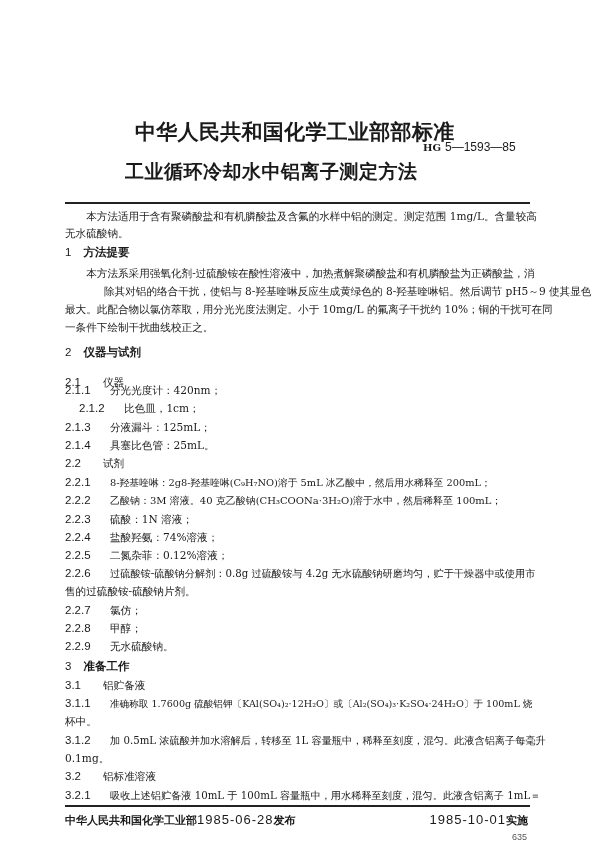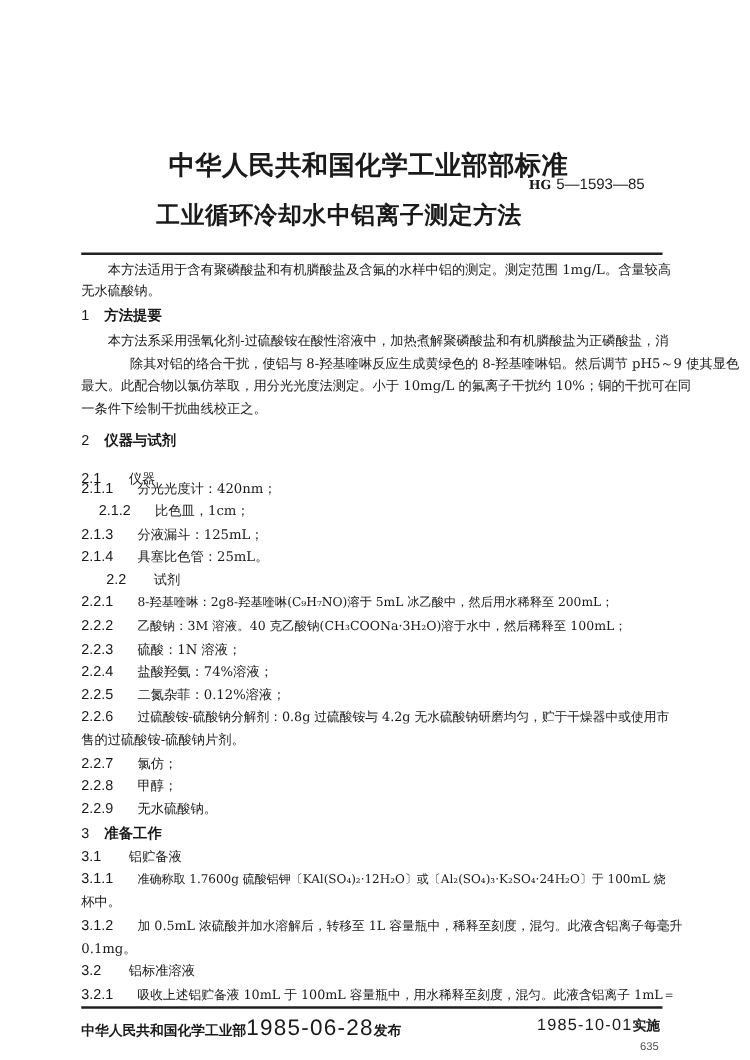--- a/index.html
+++ b/index.html
@@ -15,21 +15,21 @@
     .title2 { left: 125px; top: 159px; font-family: "DejaVu Sans", sans-serif; font-weight: bold; font-size: 19px; letter-spacing: 0.5px; }
     .rule { position: absolute; left: 65px; width: 465px; height: 2px; background: #222; }
     .p { position: absolute; font-size: 10.6px; line-height: 14px; white-space: nowrap; }
     .sec { position: absolute; font-size: 11.5px; font-weight: bold; font-family: "DejaVu Sans", sans-serif; white-space: nowrap; }
     .sec .n { font-family: "Liberation Sans", sans-serif; font-weight: normal; margin-right: 12px; }
     .item { position: absolute; font-size: 10.6px; white-space: nowrap; }
     .item .n { display: inline-block; font-family: "Liberation Sans", sans-serif; font-size: 11.5px; }
     .n-lv2 { width: 38px; }
     .n-lv3 { width: 45px; }
     .footer-left { left: 65px; top: 812px; font-family: "DejaVu Sans", sans-serif; font-weight: bold; font-size: 11px; }
-    .footer-left .d { font-family: "Liberation Sans", sans-serif; font-weight: normal; font-size: 18px; letter-spacing: 1px; }
+    .footer-left .d { font-family: "Liberation Sans", sans-serif; font-weight: normal; font-size: 13px; letter-spacing: 1px; }
     .footer-right { right: 72px; top: 812px; font-family: "Liberation Sans", sans-serif; font-size: 13px; letter-spacing: 1px; }
     .footer-right .t { font-family: "DejaVu Sans", sans-serif; font-weight: bold; font-size: 11px; letter-spacing: 0; }
     .pageno { left: 512px; top: 832px; font-size: 9px; color: #555; font-family: "Liberation Sans", sans-serif; text-align: right; }
   </style>
 </head>
 <body>
 
 <div>
 
   <div class="abs title1">中华人民共和国化学工业部部标准</div>
@@ -47,21 +47,21 @@
   <div class="p" style="left:65px; top:302px;">最大。此配合物以氯仿萃取，用分光光度法测定。小于 10mg/L 的氟离子干扰约 10%；铜的干扰可在同</div>
   <div class="p" style="left:65px; top:320px;">一条件下绘制干扰曲线校正之。</div>
 
   <div class="sec" style="left:65px; top:345px;"><span class="n">2</span><span>仪器与试剂</span></div>
 
   <div class="item" style="left:65px; top:365px;margin-top:11px;"><span class="n n-lv2">2.1</span><span>仪器</span></div>
   <div class="item" style="left:65px; top:384px;"><span class="n n-lv3">2.1.1</span><span>分光光度计：420nm；</span></div>
   <div class="item" style="left:65px; top:402px;margin-left:14px;"><span class="n n-lv3">2.1.2</span><span>比色皿，1cm；</span></div>
   <div class="item" style="left:65px; top:421px;"><span class="n n-lv3">2.1.3</span><span>分液漏斗：125mL；</span></div>
   <div class="item" style="left:65px; top:439px;"><span class="n n-lv3">2.1.4</span><span>具塞比色管：25mL。</span></div>
-  <div class="item" style="left:65px; top:457px;margin-left:20px;"><span class="n n-lv2">2.2</span><span>试剂</span></div>
+  <div class="item" style="left:65px; top:457px;"><span class="n n-lv2">2.2</span><span>试剂</span></div>
   <div class="item" style="left:65px; top:476px; font-size:9.8px;"><span class="n n-lv3">2.2.1</span><span>8-羟基喹啉：2g8-羟基喹啉(C₉H₇NO)溶于 5mL 冰乙酸中，然后用水稀释至 200mL；</span></div>
   <div class="item" style="left:65px; top:494px; font-size:10px;"><span class="n n-lv3">2.2.2</span><span>乙酸钠：3M 溶液。40 克乙酸钠(CH₃COONa·3H₂O)溶于水中，然后稀释至 100mL；</span></div>
   <div class="item" style="left:65px; top:513px;"><span class="n n-lv3">2.2.3</span><span>硫酸：1N 溶液；</span></div>
   <div class="item" style="left:65px; top:531px;"><span class="n n-lv3">2.2.4</span><span>盐酸羟氨：74%溶液；</span></div>
   <div class="item" style="left:65px; top:549px;"><span class="n n-lv3">2.2.5</span><span>二氮杂菲：0.12%溶液；</span></div>
   <div class="item" style="left:65px; top:567px; font-size:10.2px;"><span class="n n-lv3">2.2.6</span><span>过硫酸铵-硫酸钠分解剂：0.8g 过硫酸铵与 4.2g 无水硫酸钠研磨均匀，贮于干燥器中或使用市</span></div>
   <div class="item" style="left:65px; top:585px;"><span>售的过硫酸铵-硫酸钠片剂。</span></div>
   <div class="item" style="left:65px; top:604px;"><span class="n n-lv3">2.2.7</span><span>氯仿；</span></div>
   <div class="item" style="left:65px; top:622px;"><span class="n n-lv3">2.2.8</span><span>甲醇；</span></div>
   <div class="item" style="left:65px; top:640px;"><span class="n n-lv3">2.2.9</span><span>无水硫酸钠。</span></div>

